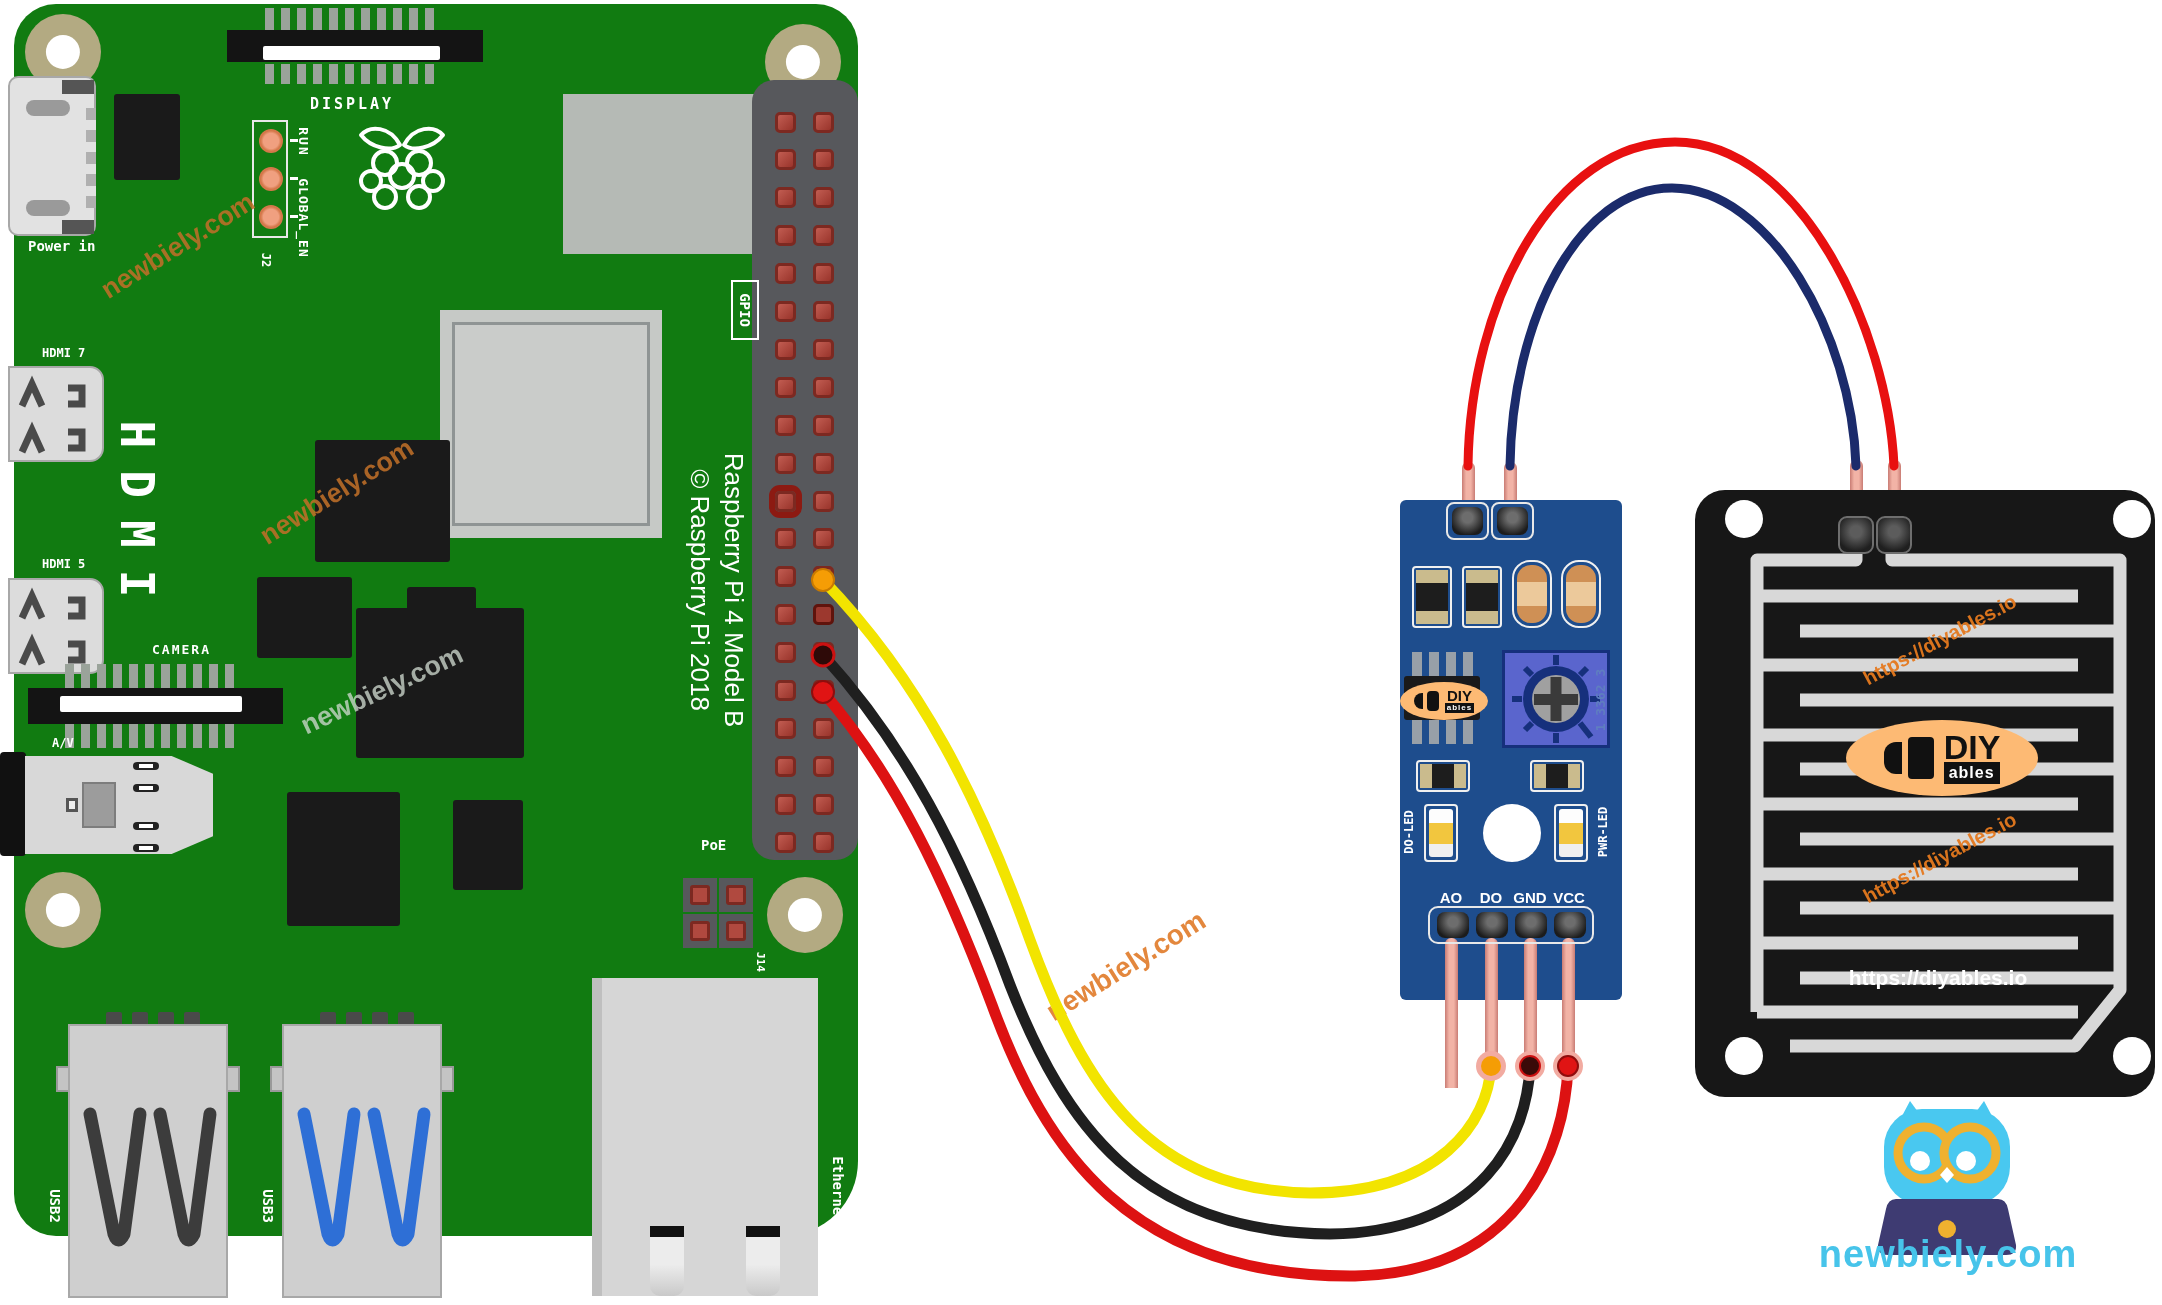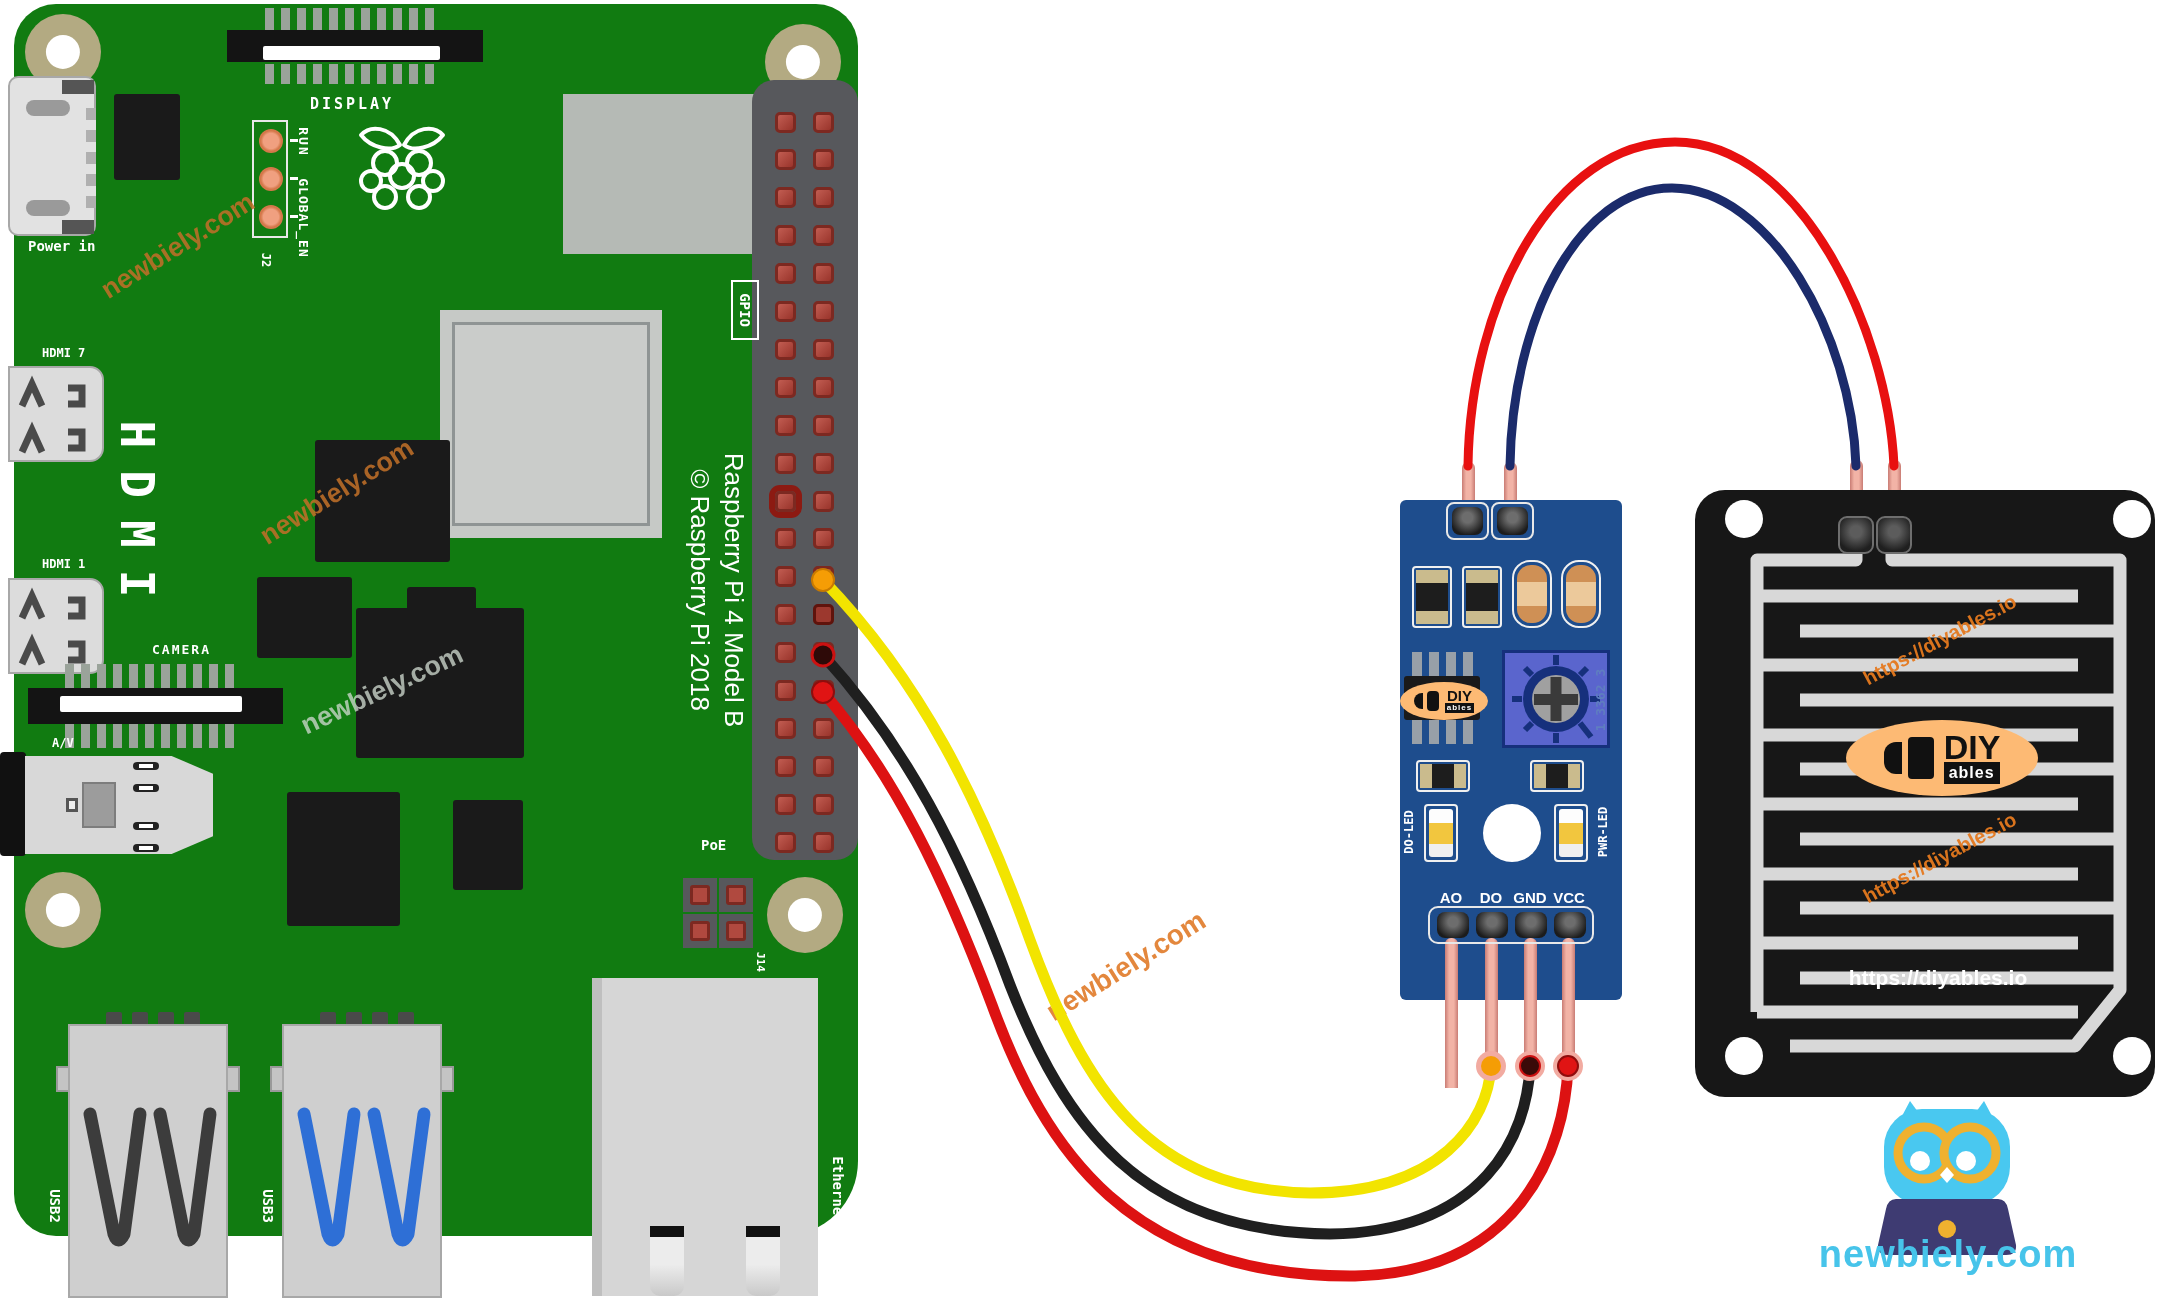--- a/index.html
+++ b/index.html
@@ -147,21 +147,21 @@
   <div class="abs silver" style="left:8px;top:366px;width:96px;height:96px;border-radius:0 14px 14px 0;background:#dcdcdc;">
     <svg width="96" height="96" viewBox="0 0 96 96">
         <g stroke="#4a4a4a" stroke-width="7" fill="none">
       <path d="M12,38 L22,16 L32,38"></path>
           <path d="M12,84 L22,62 L32,84"></path>
       <path d="M58,20 L72,20 L72,36 L58,36"></path>
           <path d="M58,64 L72,64 L72,80 L58,80"></path>
         </g>
       </svg>
   </div>
-  <div class="abs lbl mono" style="left:42px;top:557px;font-size:12px;font-weight:bold;">HDMI 1</div>
+  <div class="abs lbl mono" style="left:42px;top:557px;font-size:12px;font-weight:bold;">HDMI 5</div>
   <div class="abs silver" style="left:8px;top:578px;width:96px;height:96px;border-radius:0 14px 14px 0;background:#dcdcdc;">
     <svg width="96" height="96" viewBox="0 0 96 96">
         <g stroke="#4a4a4a" stroke-width="7" fill="none">
       <path d="M12,38 L22,16 L32,38"></path>
           <path d="M12,84 L22,62 L32,84"></path>
       <path d="M58,20 L72,20 L72,36 L58,36"></path>
           <path d="M58,64 L72,64 L72,80 L58,80"></path>
         </g>
       </svg>
   </div>

